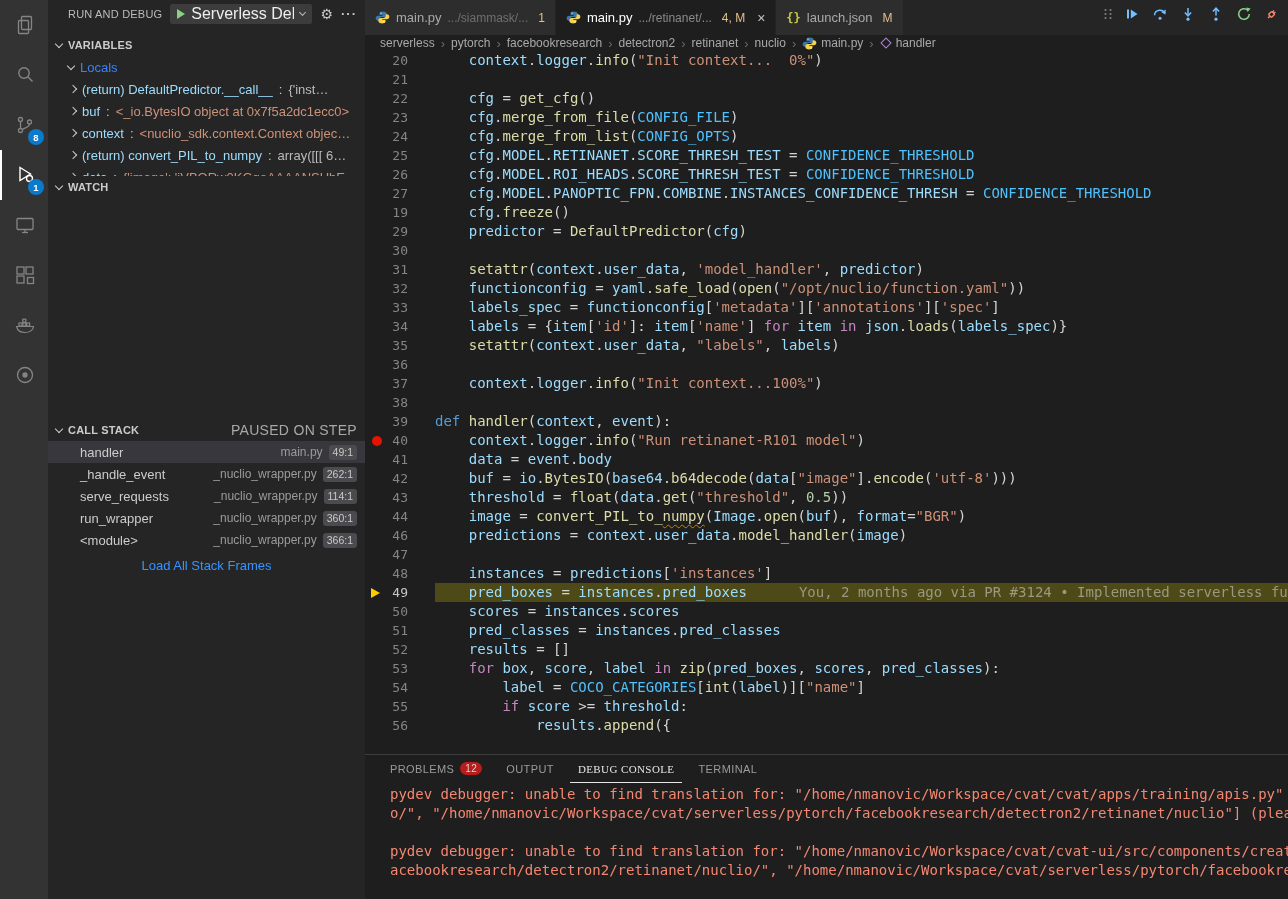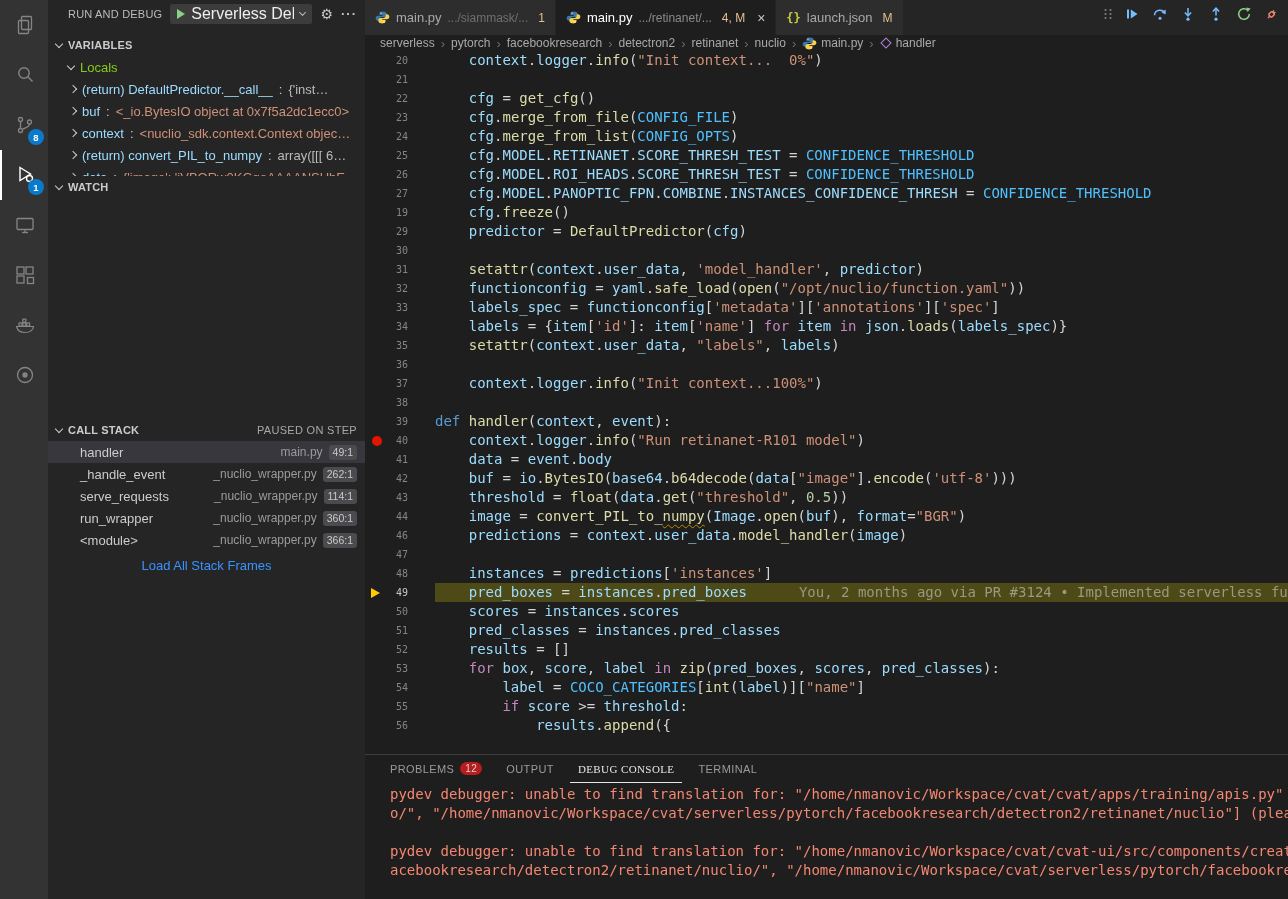--- a/index.html
+++ b/index.html
@@ -23,24 +23,24 @@
   .gear { font-family:"DejaVu Sans", sans-serif; color:#c5c5c5; font-size:14px; cursor:pointer; }
   .more { color:#c5c5c5; font-weight:700; letter-spacing:1px; font-size:13px; cursor:pointer; }
 
   .chev { width:6px; height:6px; border-right:1.4px solid #cccccc; border-bottom:1.4px solid #cccccc; display:inline-block; flex:none; }
   .chev.down { transform:rotate(45deg); margin-top:-3px; }
   .chev.right { transform:rotate(-45deg); }
   .chev.small { width:5px; height:5px; border-color:#bbbbbb; }
 
   .sec { position:absolute; left:0; right:0; }
   .sec-header { height:22px; display:flex; align-items:center; gap:6px; padding:0 8px; font-size:11px; font-weight:700; color:#cccccc; letter-spacing:.2px; }
-  .sec-header .status { margin-left:auto; font-weight:400; font-size:11px; color:#a8a8a8; letter-spacing:.3px; }
+  .sec-header .status { margin-left:auto; font-weight:400; font-size:14px; color:#a8a8a8; letter-spacing:.3px; }
   .sec-variables { top:34px; height:142px; }
   .vars-body { height:120px; overflow:hidden; }
-  .scope-row { height:22px; display:flex; align-items:center; gap:6px; padding-left:20px; font-size:13px; color:#84cc16; cursor:pointer; }
+  .scope-row { height:22px; display:flex; align-items:center; gap:6px; padding-left:20px; font-size:13px; color:#3b82f6; cursor:pointer; }
   .var-row { height:22px; display:flex; align-items:center; gap:6px; padding-left:22px; font-size:13px; white-space:nowrap; overflow:hidden; cursor:pointer; }
   .var-name { color:#9cdcfe; }
   .var-sep { color:#cccccc; }
   .val-gray { color:#bbbbbb; }
   .val-orange { color:#ce9178; }
   .sec-watch { top:176px; height:22px; }
   .sec-callstack { top:419px; }
   .cs-row { height:22px; display:flex; align-items:center; gap:6px; padding:0 8px 0 32px; font-size:13px; cursor:pointer; }
   .cs-row.sel { background:#37373d; }
   .cs-fn { color:#cccccc; white-space:nowrap; }
@@ -72,21 +72,21 @@
   .dbg-grip { width:12px; cursor:grab; }
 
   .crumbs { height:16px; display:flex; align-items:center; padding-left:15px; gap:6px; font-size:12px; color:#a9a9a9; background:#1e1e1e; white-space:nowrap; overflow:hidden; }
   .bc-sep { color:#6a6a6a; font-size:13px; }
   .bc-item { display:flex; align-items:center; gap:4px; cursor:pointer; }
   .method-icon { width:8px; height:8px; border:1.5px solid #b180d7; transform:rotate(45deg); display:inline-block; margin:0 2px; }
 
   .code-wrap { position:absolute; top:51px; left:0; right:0; height:703px; overflow:hidden; font-family:"DejaVu Sans Mono", monospace; font-size:14px; }
   .cl { display:flex; height:19px; line-height:19px; }
   .gut { width:70px; flex:none; position:relative; cursor:pointer; }
-  .ln { position:absolute; right:27px; top:0; font-size:10px; color:#858585; }
+  .ln { position:absolute; right:27px; top:0; font-size:13px; color:#858585; }
   .cl.cur .ln { color:#c6c6c6; }
   .bp-dot { position:absolute; left:7px; top:5px; width:10px; height:10px; border-radius:50%; background:#e51400; }
   .cur-arrow { position:absolute; left:6px; top:4.5px; width:0; height:0; border-left:9px solid #ffcc00; border-top:5px solid transparent; border-bottom:5px solid transparent; }
   .codec { white-space:pre; flex:1; }
   .cl.cur .codec { background:#4e4a18; }
   .blame { color:#9a987f; margin-left:52px; }
   .td { color:#d4d4d4; } .tv { color:#9cdcfe; } .tf { color:#dcdcaa; } .ts { color:#ce9178; }
   .tc { color:#4fc1ff; } .tk { color:#569cd6; } .tt { color:#c586c0; } .tn { color:#b5cea8; }
   .tw { text-decoration:underline; text-decoration-style:wavy; text-decoration-color:#bf8803; text-decoration-thickness:1px; text-underline-offset:3px; }
 

